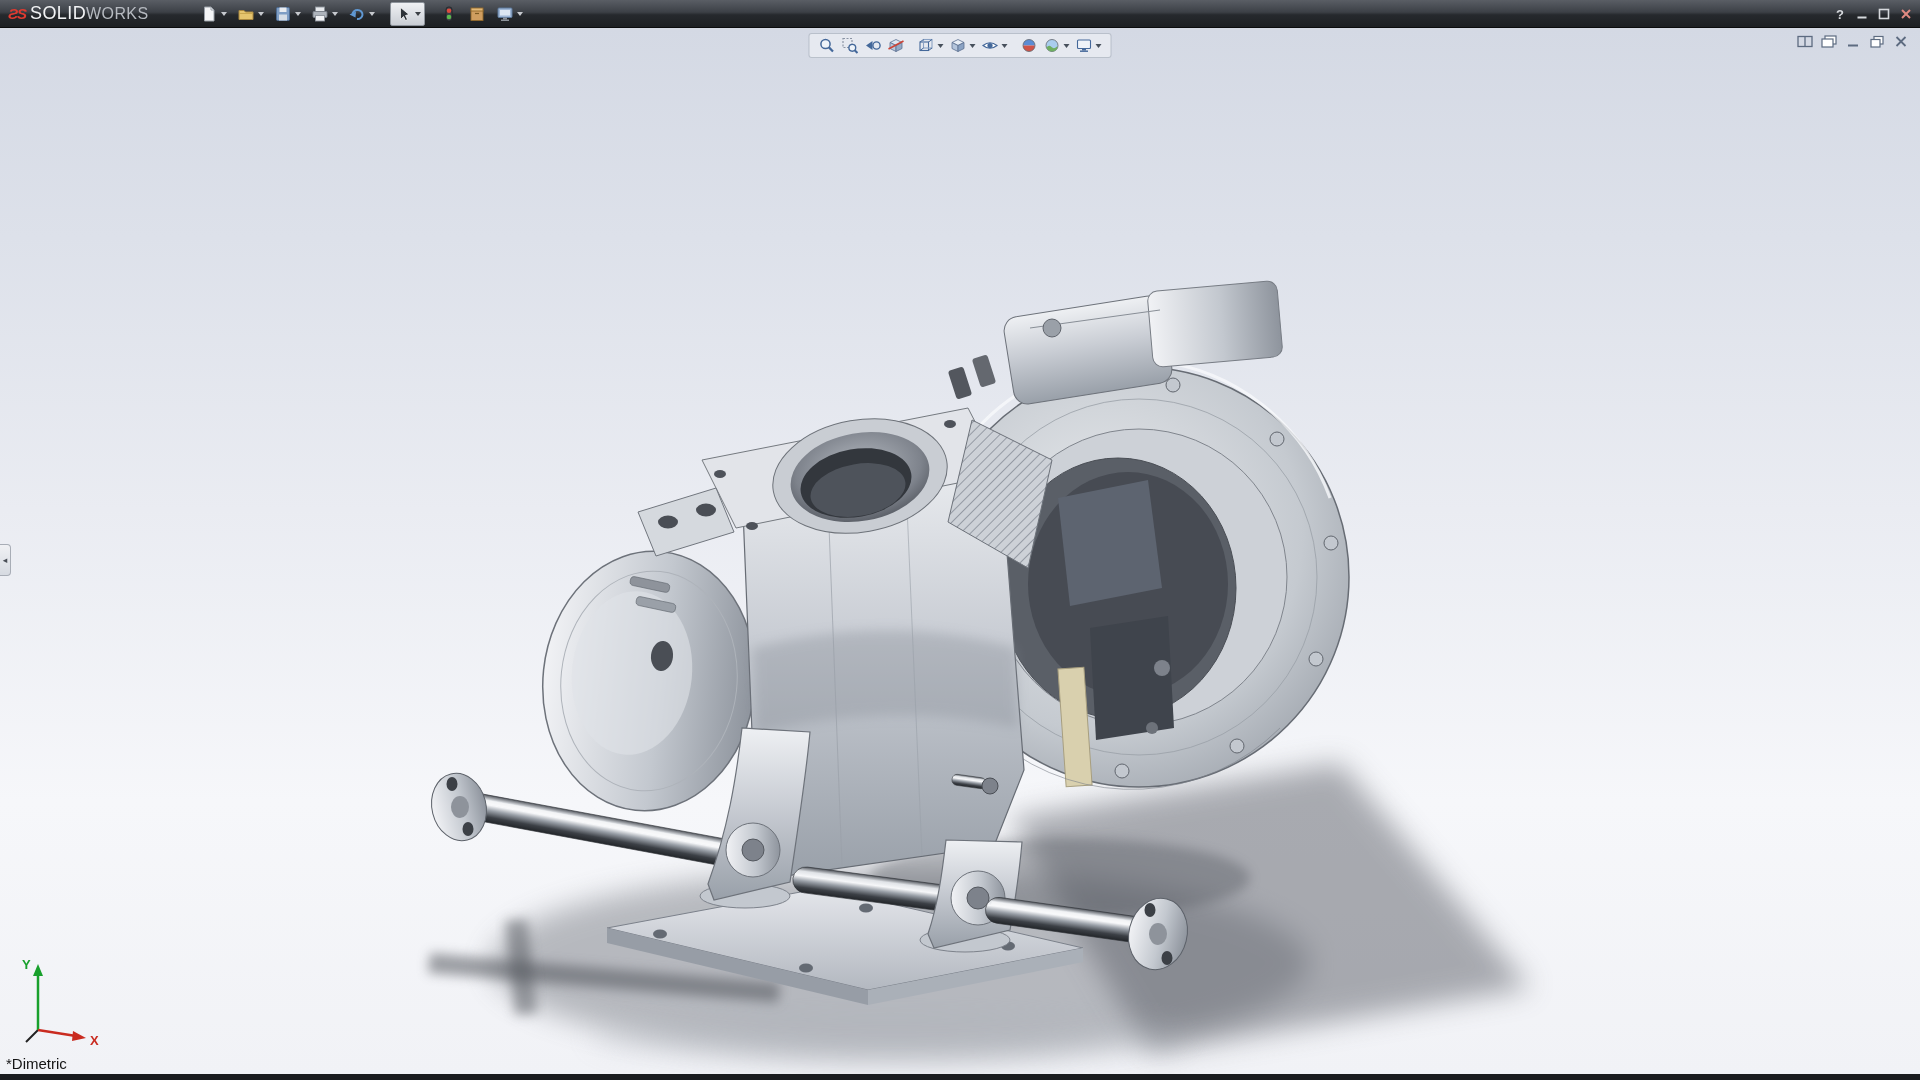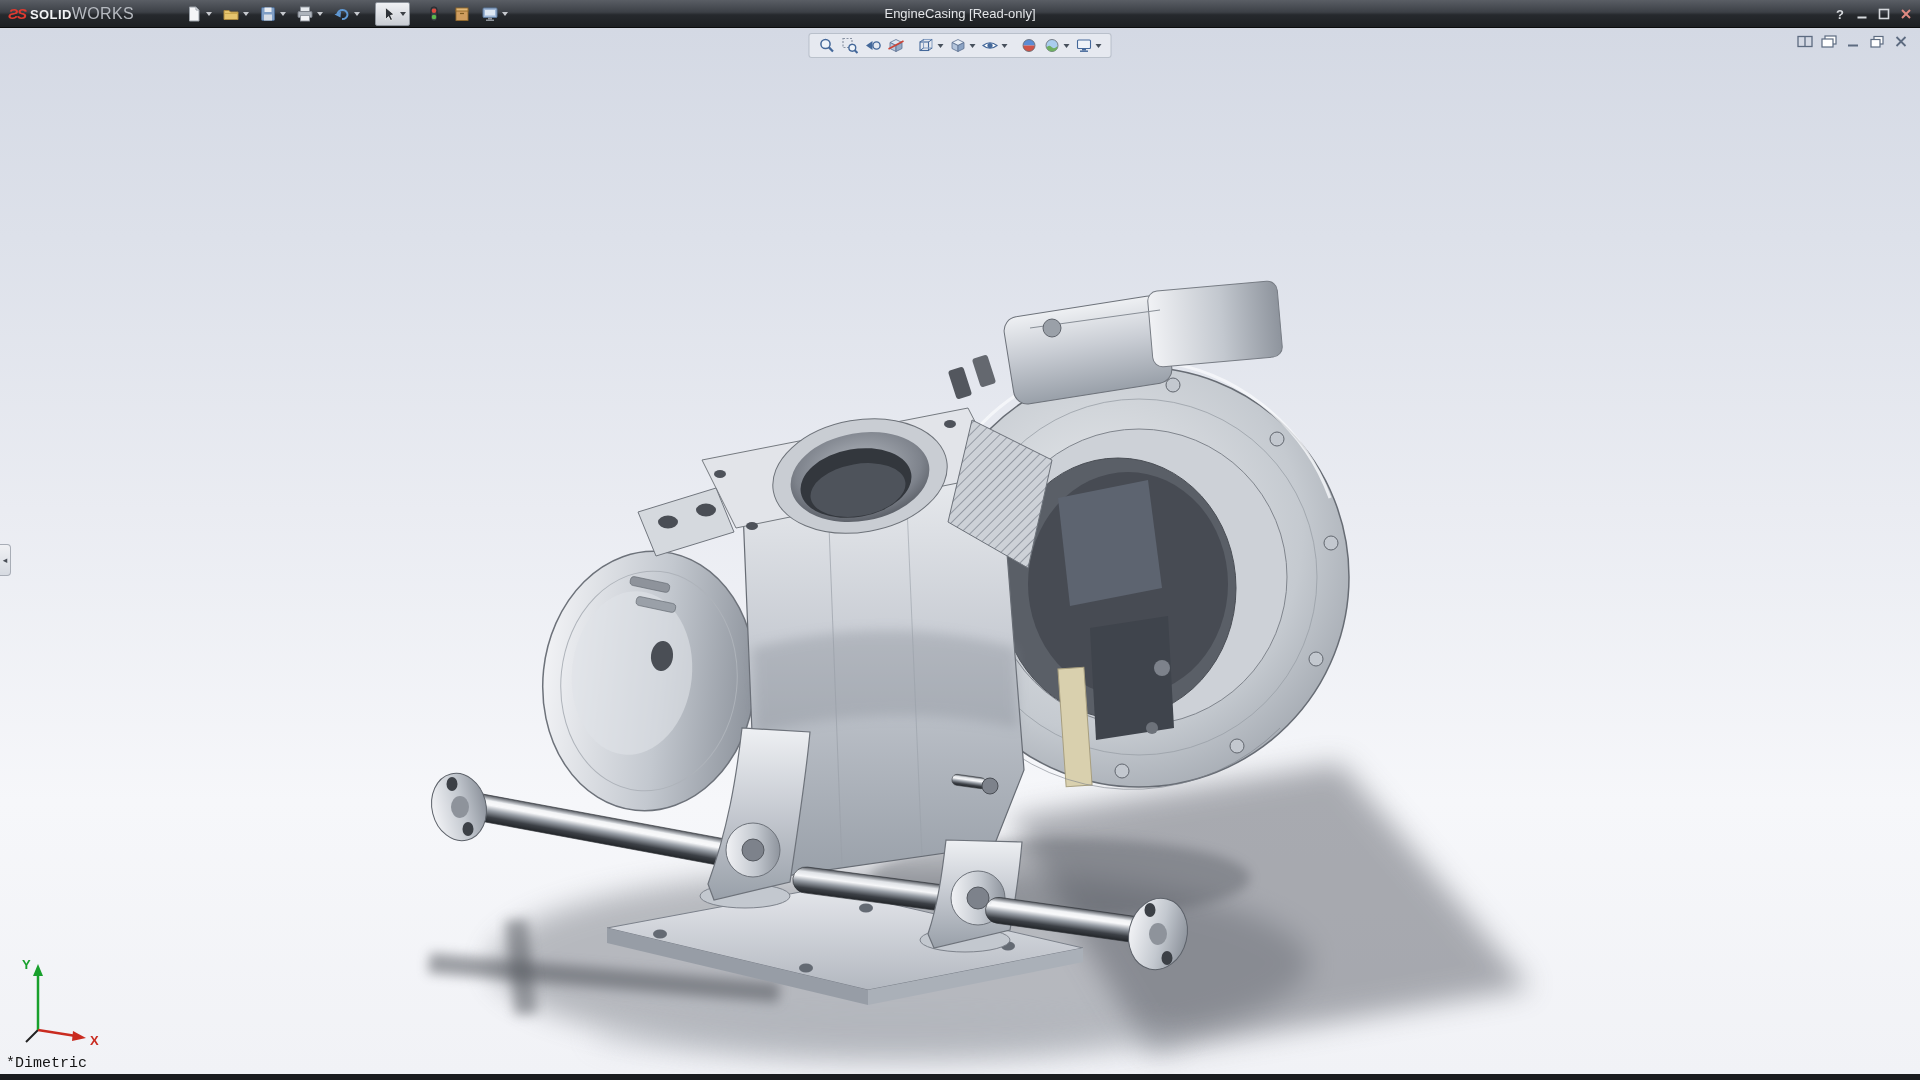--- a/index.html
+++ b/index.html
@@ -14,21 +14,21 @@
 
   
   .titlebar {
     position: absolute; top: 0; left: 0; width: 1920px; height: 28px;
     background: linear-gradient(180deg, #5a5e65 0%, #3c4046 45%, #26292d 55%, #1d2023 100%);
     border-bottom: 1px solid #0b0c0d;
     display: flex; align-items: center; z-index: 20;
   }
   .logo { display: flex; align-items: baseline; padding: 0 16px 0 8px; }
   .logo-mark { color: #e03a30; font-weight: bold; font-style: italic; font-size: 15px; letter-spacing: -1px; margin-right: 4px; }
-  .brand-primary { color: #f2f3f5; font-weight: bold; font-size: 13px; letter-spacing: .4px; text-align: right; }
+  .brand-primary { color: #f2f3f5; font-weight: normal; font-size: 18px; letter-spacing: .4px; text-align: right; }
   .brand-secondary { color: #b6bac0; font-size: 16px; letter-spacing: .4px; }
 
   .main-toolbar { display: flex; align-items: center; height: 100%; margin-left: 30px; }
   .tb-btn { display: flex; align-items: center; height: 24px; padding: 0 3px; margin: 0 2px; border-radius: 2px; }
   .tb-btn svg { display: block; }
   .tb-btn.active { background: linear-gradient(#f0f1f4, #c9cdd4); border: 1px solid #8d939b; }
   .caret { width: 0; height: 0; border-left: 3.5px solid transparent; border-right: 3.5px solid transparent; border-top: 4px solid #c6c9ce; margin-left: 3px; }
   .tb-btn.active .caret { border-top-color: #3c4046; }
   .tb-sep { width: 8px; }
 
@@ -68,21 +68,21 @@
   
   .collapse-tab {
     position: absolute; left: 0; top: 516px; width: 11px; height: 32px;
     background: linear-gradient(#f0f1f4, #d6dae1);
     border: 1px solid #a8adb6; border-left: none; border-radius: 0 4px 4px 0;
     display: flex; align-items: center; justify-content: center;
     font-size: 9px; color: #4a4f57;
   }
 
   .triad { position: absolute; left: 16px; bottom: 24px; }
-  .orientation { position: absolute; left: 6px; bottom: 2px; font-size: 15px; color: #141414; font-family: Liberation Mono, monospace; }
+  .orientation { position: absolute; left: 6px; bottom: 2px; font-size: 15px; color: #141414; }
 
   .bottom-edge { position: absolute; left: 0; bottom: 0; width: 1920px; height: 6px; background: #1a1c1f; }
 </style>
 </head>
 <body>
 
 <div class="app">
 
   <header class="titlebar">
     <div class="logo">
@@ -155,21 +155,20 @@
         <svg width="18" height="18" viewBox="0 0 18 18">
             <rect x="2" y="3" width="14" height="9.5" rx="1" fill="#9fb7d6" stroke="#5a7799" stroke-width="1"></rect>
             <rect x="4" y="5" width="10" height="5.5" fill="#dde7f2"></rect>
             <rect x="7" y="12.5" width="4" height="2" fill="#8d939b"></rect>
             <rect x="5" y="14.5" width="8" height="1.5" fill="#8d939b"></rect>
           </svg>
         <span class="caret"></span>
       </div>
     </div>
 
-    <div class="doc-title">EngineCasing [Read-only]</div>
 
     <div class="win-btns">
       <div class="win-btn" title="?">?</div>
       <div class="win-btn" title="Minimize">
         <svg width="12" height="12" viewBox="0 0 12 12">
             <rect x="1.5" y="8.5" width="9" height="2" fill="#d6d9dd"></rect>
           </svg>
       </div>
       <div class="win-btn" title="Maximize">
         <svg width="12" height="12" viewBox="0 0 12 12">

